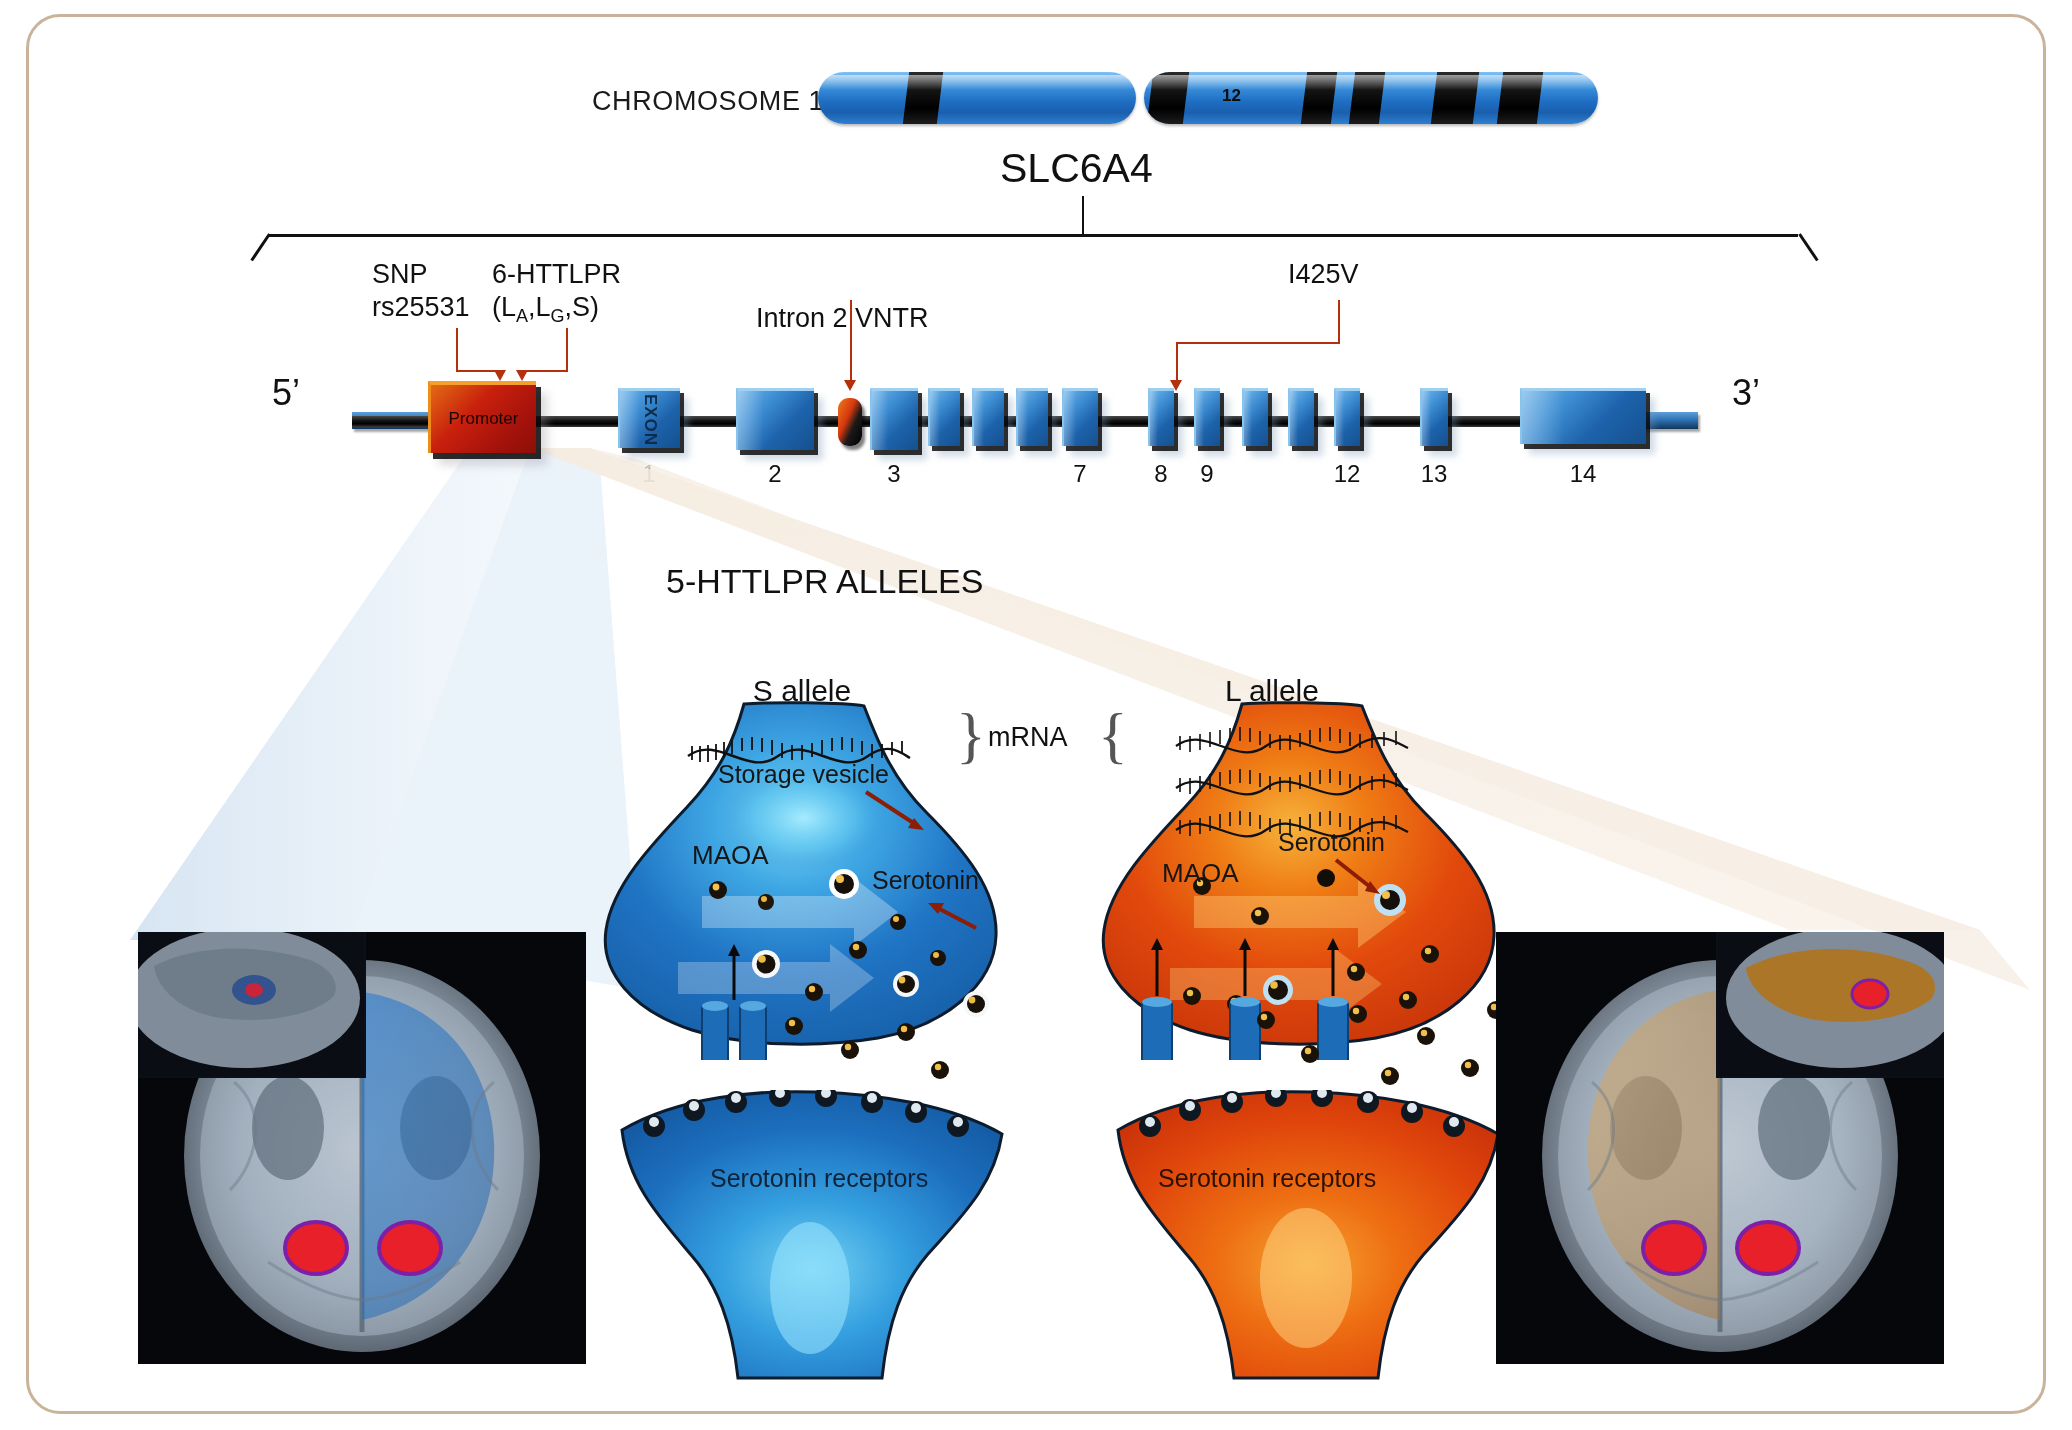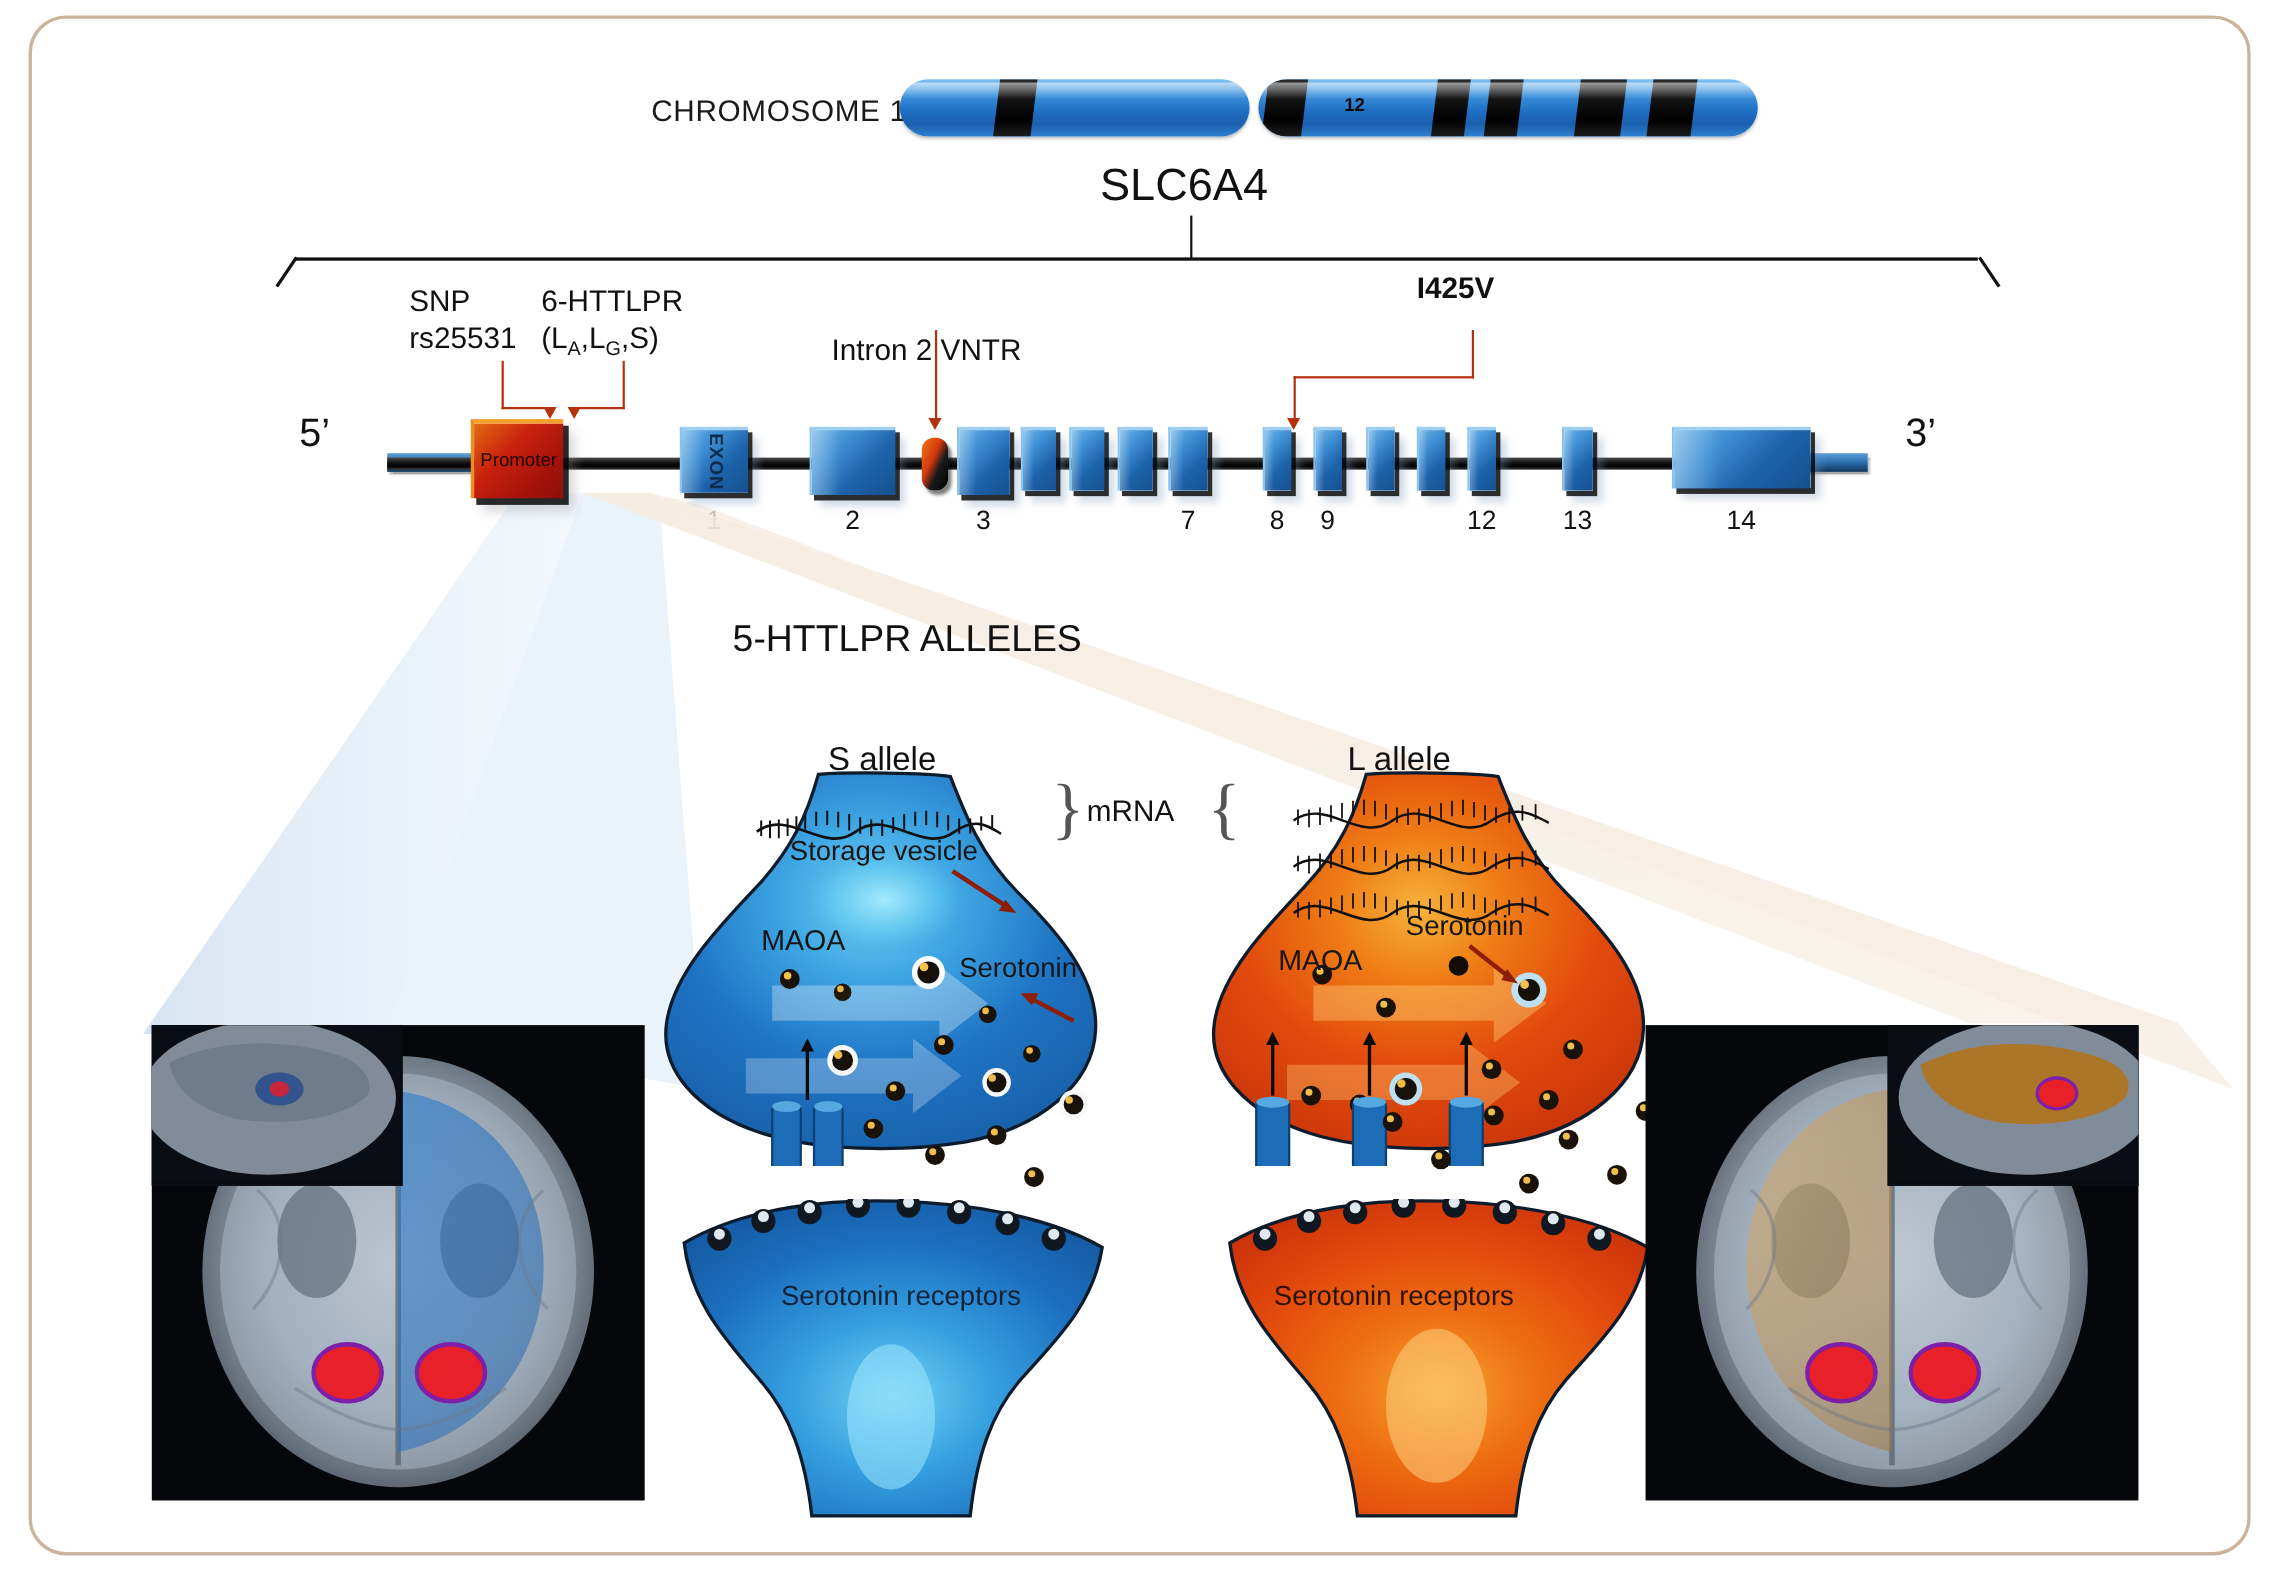--- a/index.html
+++ b/index.html
@@ -82,21 +82,21 @@
     background: #111;
   }
   #tick-left  { left: 268px; transform: rotate(34deg); transform-origin: top center; }
   #tick-right { left: 1798px; transform: rotate(-34deg); transform-origin: top center; }
 
   
   .anno { font-size: 27px; color: #111; text-align: left; line-height: 1.22; }
   #anno-snp     { left: 372px;  top: 258px; }
   #anno-httlpr  { left: 492px;  top: 258px; }
   #anno-vntr    { left: 756px;  top: 258px; margin-top: 44px; }
-  #anno-i425v   { left: 1288px; top: 246px; font-weight: bold; }
+  #anno-i425v   { left: 1288px; top: 258px; }
   .sub { font-size: 18px; vertical-align: sub; }
 
   
   .lead { position: absolute; background: #b5300d; }
   .lead-v { width: 2px; }
   .lead-h { height: 2px; }
   .arrowhead {
     position: absolute; width: 0; height: 0;
     border-left: 6px solid transparent;
     border-right: 6px solid transparent;
@@ -135,21 +135,21 @@
   }
   #exon1-text {
     position: absolute; color: #0e2d4d; font-size: 17px;
     letter-spacing: 1px; font-weight: 600;
     writing-mode: vertical-rl; text-orientation: mixed;
     left: 50%; top: 50%; transform: translate(-50%,-50%);
     z-index: 4;
   }
   #promoter {
     position: absolute; left: 428px; top: 1px;
-    width: 84px; height: 72px;
+    width: 108px; height: 72px;
     background: linear-gradient(135deg,#e26b12 0%,#c9200d 38%,#a3120b 75%,#8d0f08 100%);
     border-top: 4px solid #f5a02a;
     border-left: 3px solid #ef8d1c;
     box-shadow: 5px 6px 0 rgba(0,0,0,.82), 11px 12px 9px rgba(150,150,160,.35);
     z-index: 5;
   }
   #promoter-text {
     position: absolute; left: 0; right: 0; top: 50%;
     transform: translateY(-50%);
     text-align: center; color: #1a0000; font-size: 17px;

